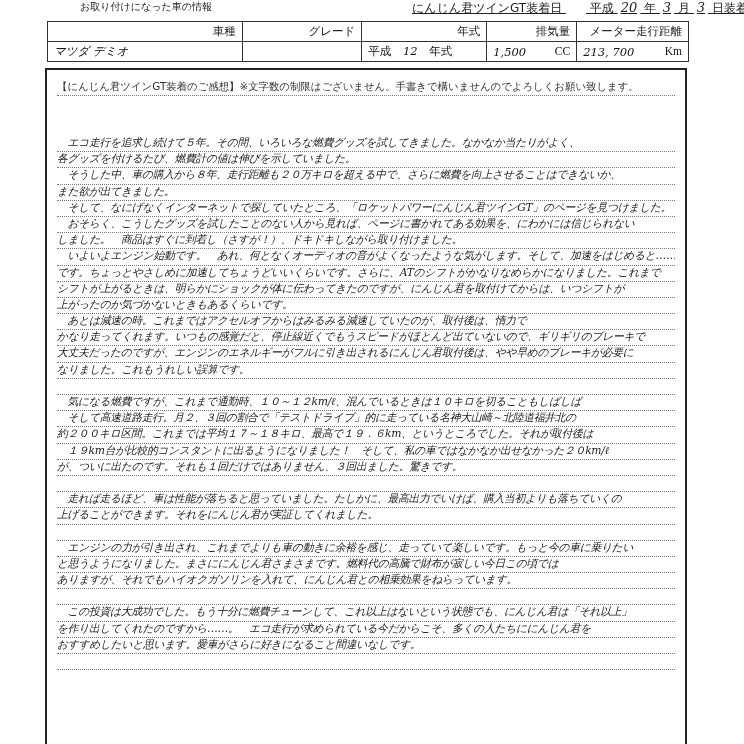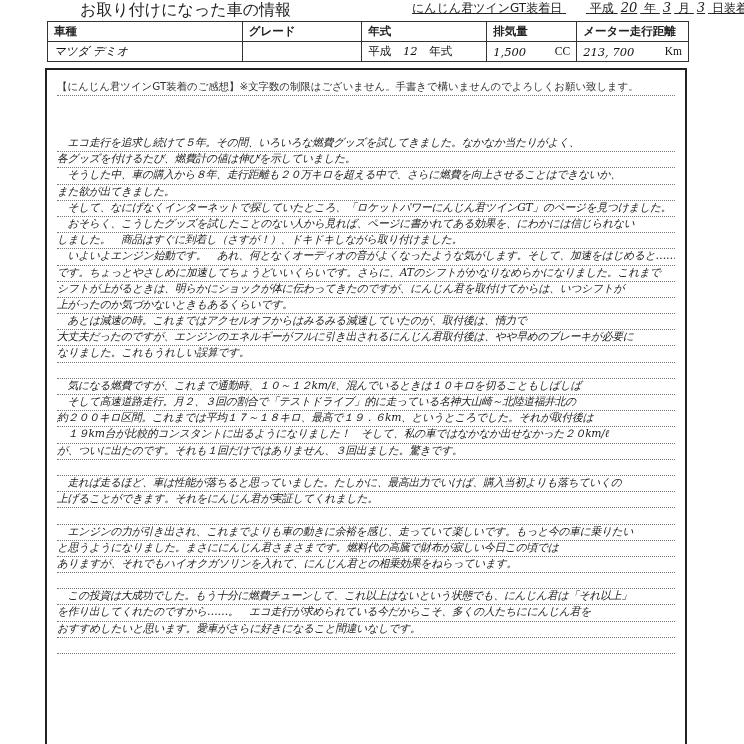--- a/index.html
+++ b/index.html
@@ -1,24 +1,24 @@
 <!DOCTYPE html>
 <html><head>
 <meta charset="utf-8">
 <style>
   html, body { margin:0; padding:0; background:#fff; }
   body { width:744px; height:744px; position:relative; overflow:hidden;
          font-family:"DejaVu Sans","Liberation Sans",sans-serif; color:#111; }
-  .section-title { position:absolute; top:0; left:80px; font-size:16px; color:#222;text-align:right; }
+  .section-title { position:absolute; top:0; left:80px; font-size:10px; color:#222;text-align:right; }
   .install-date { position:absolute; top:0; left:412px; font-size:12px; color:#222;
                   text-decoration:underline; white-space:nowrap; }
   .install-date .hw { font-family:"DejaVu Serif",serif; font-style:italic; font-size:13px; padding:0 3px; }
   table.car { position:absolute; top:21px; left:47px; width:642px; border-collapse:collapse; font-size:11.5px; }
   table.car th, table.car td { border:1.3px solid #333; height:19px; padding:0 6px; }
-  table.car th { font-weight:bold; text-align:left; color:#222; }
+  table.car th { font-weight:normal; text-align:right; color:#222; }
   table.car td { white-space:nowrap; }
   .hw { font-family:"DejaVu Serif",serif; font-style:italic; }
   .unit { float:right; font-family:"Liberation Serif",serif;padding-left:16px; }
   .comment-box { position:absolute; top:68px; left:45px; width:642px; height:690px;
                  border:2px solid #222; box-sizing:border-box; }
   .comment-header { position:absolute; top:10px; left:10px; right:10px; font-size:10.4px; color:#333;
                     white-space:nowrap; border-bottom:1px dotted #777; height:15px; }
   .lines { position:absolute; top:24px; left:10px; right:10px;margin-top:42px; }
   .line { height:15.2px; border-bottom:1px dotted #777; font-family:"DejaVu Serif",serif;
           font-style:italic; font-size:10.8px; line-height:14px; white-space:nowrap; overflow:hidden;
@@ -86,20 +86,21 @@
       <div class="line">　そうした中、車の購入から８年、走行距離も２０万キロを超える中で、さらに燃費を向上させることはできないか、</div>
       <div class="line">また欲が出てきました。</div>
       <div class="line">　そして、なにげなくインターネットで探していたところ、「ロケットパワーにんじん君ツインGT」のページを見つけました。</div>
       <div class="line">　おそらく、こうしたグッズを試したことのない人から見れば、ページに書かれてある効果を、にわかには信じられない</div>
       <div class="line">しました。　商品はすぐに到着し（さすが！）、ドキドキしながら取り付けました。</div>
       <div class="line">　いよいよエンジン始動です。　あれ、何となくオーディオの音がよくなったような気がします。そして、加速をはじめると……。</div>
       <div class="line">です。ちょっとやさしめに加速してちょうどいいくらいです。さらに、ATのシフトがかなりなめらかになりました。これまで</div>
       <div class="line">シフトが上がるときは、明らかにショックが体に伝わってきたのですが、にんじん君を取付けてからは、いつシフトが</div>
       <div class="line">上がったのか気づかないときもあるくらいです。</div>
       <div class="line">　あとは減速の時。これまではアクセルオフからはみるみる減速していたのが、取付後は、惰力で</div>
+      <div class="line">かなり走ってくれます。いつもの感覚だと、停止線近くでもうスピードがほとんど出ていないので、ギリギリのブレーキで</div>
       <div class="line">大丈夫だったのですが、エンジンのエネルギーがフルに引き出されるにんじん君取付後は、やや早めのブレーキが必要に</div>
       <div class="line">なりました。これもうれしい誤算です。</div>
       <div class="line blank"></div>
       <div class="line">　気になる燃費ですが、これまで通勤時、１０～１２km/ℓ、混んでいるときは１０キロを切ることもしばしば</div>
       <div class="line">　そして高速道路走行。月２、３回の割合で「テストドライブ」的に走っている名神大山崎～北陸道福井北の</div>
       <div class="line">約２００キロ区間。これまでは平均１７～１８キロ、最高で１９．６km、というところでした。それが取付後は</div>
       <div class="line">　１９km台が比較的コンスタントに出るようになりました！　そして、私の車ではなかなか出せなかった２０km/ℓ</div>
       <div class="line">が、ついに出たのです。それも１回だけではありません、３回出ました。驚きです。</div>
       <div class="line blank"></div>
       <div class="line">　走れば走るほど、車は性能が落ちると思っていました。たしかに、最高出力でいけば、購入当初よりも落ちていくの</div>

